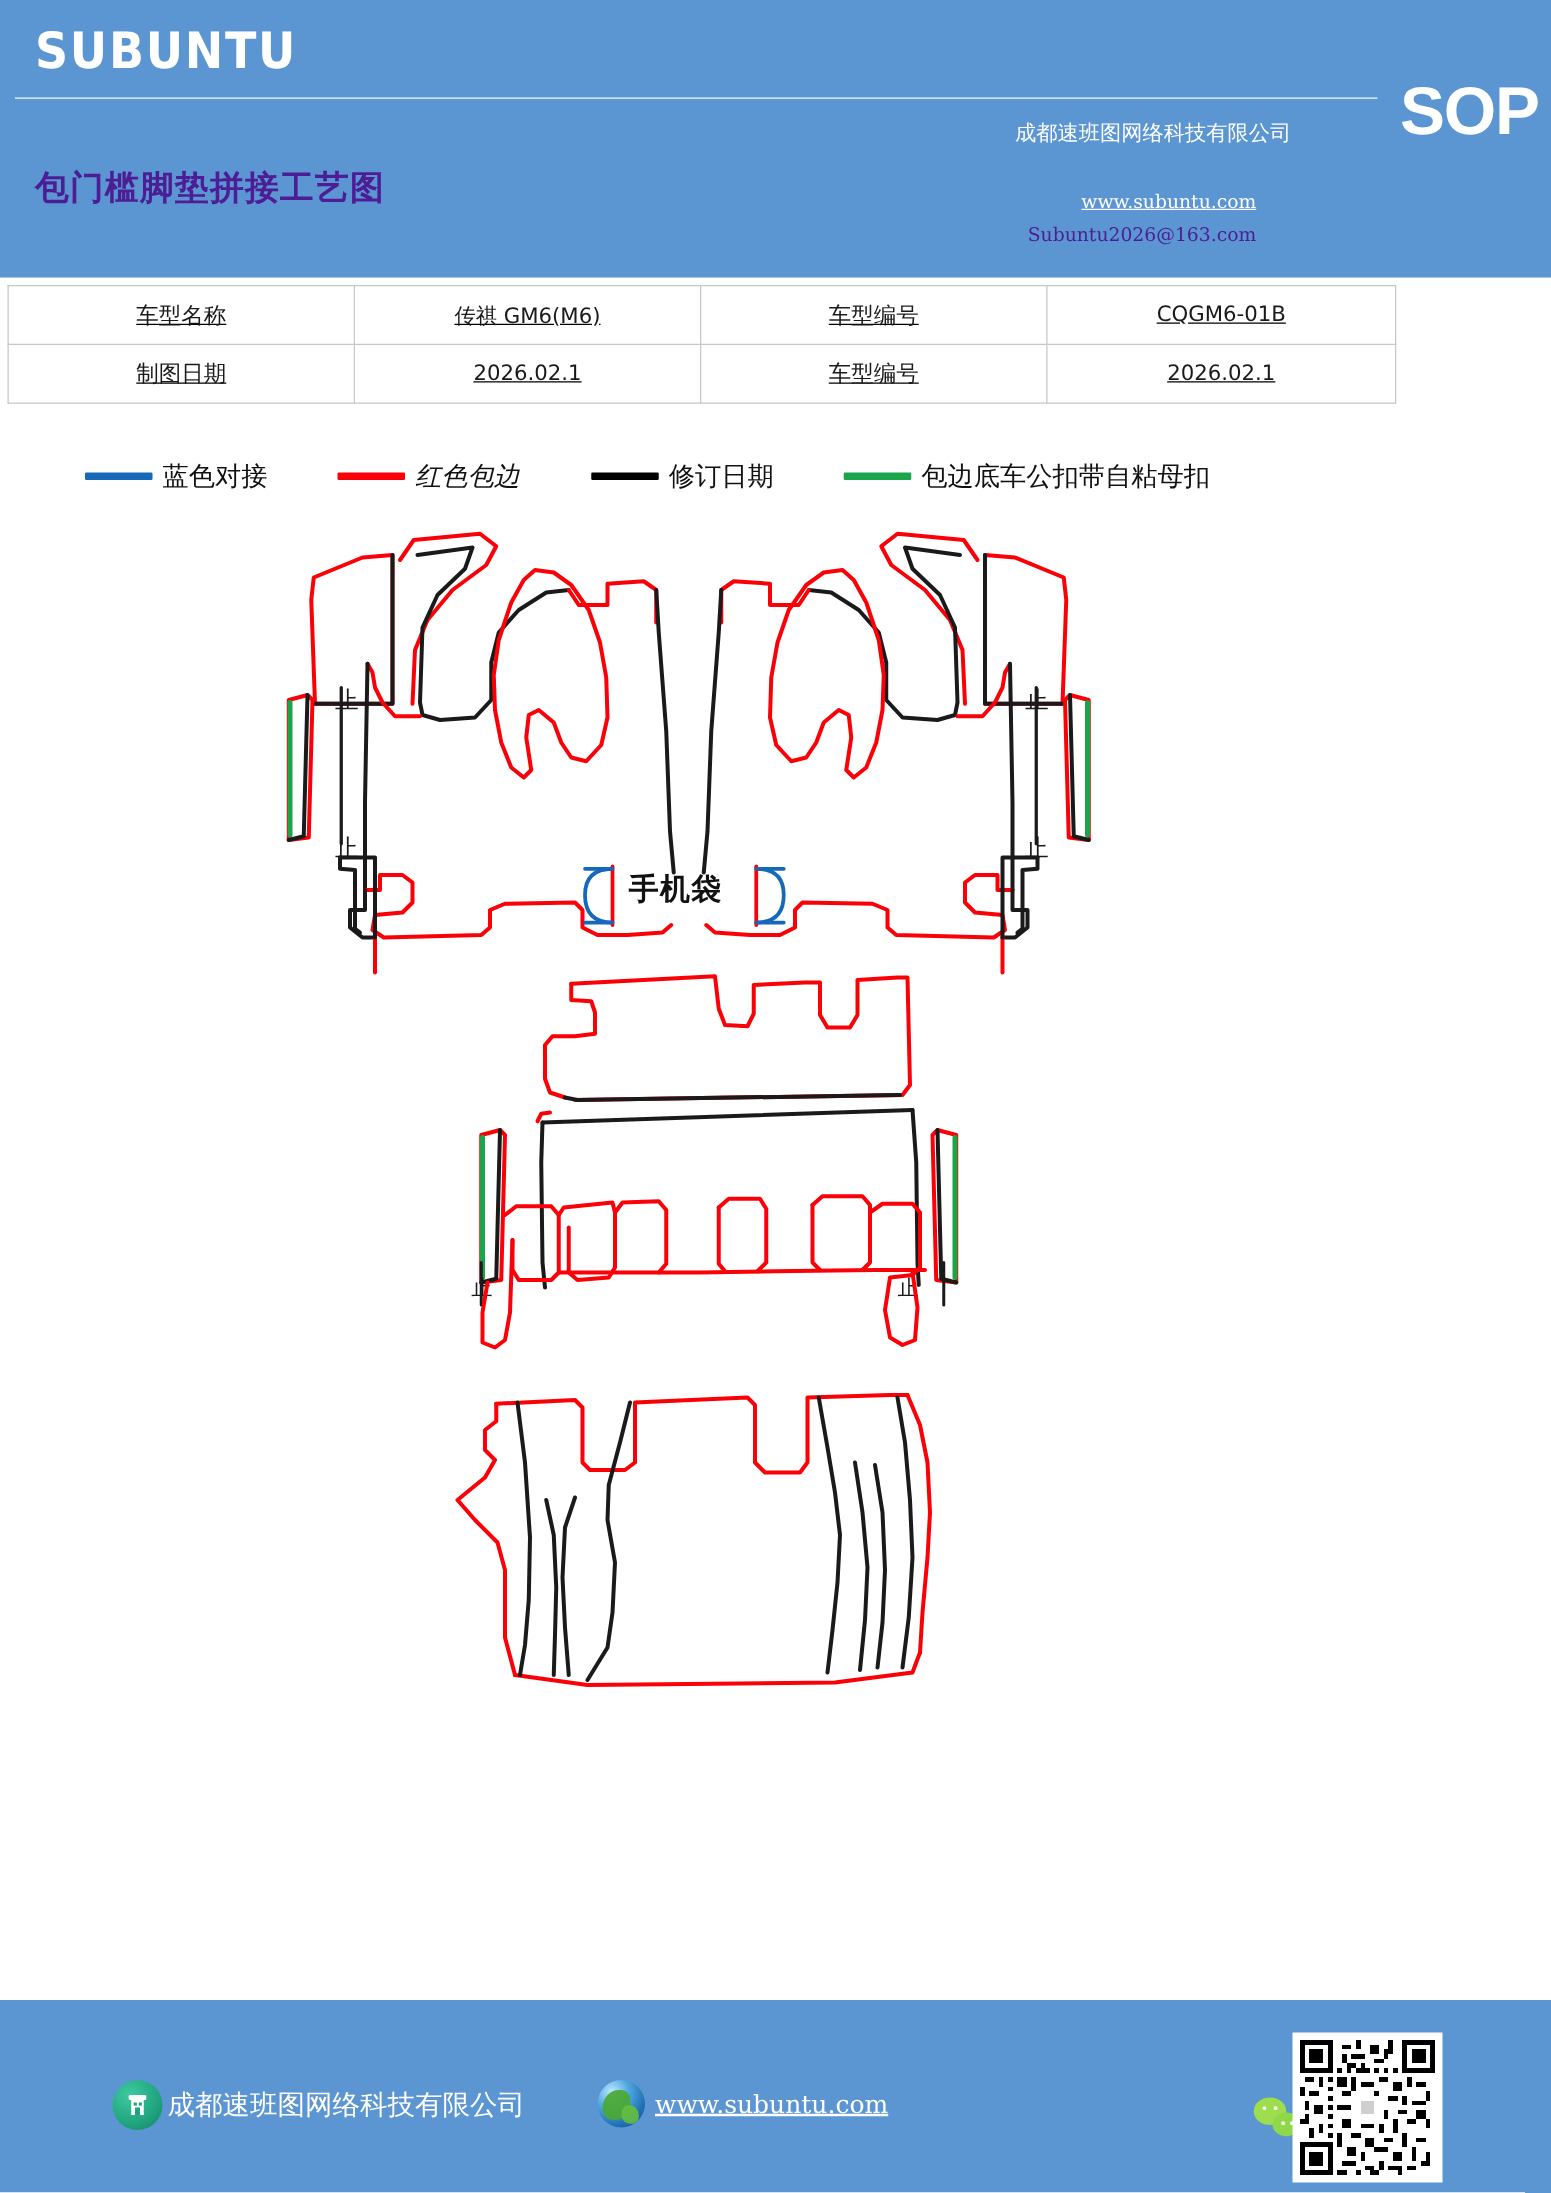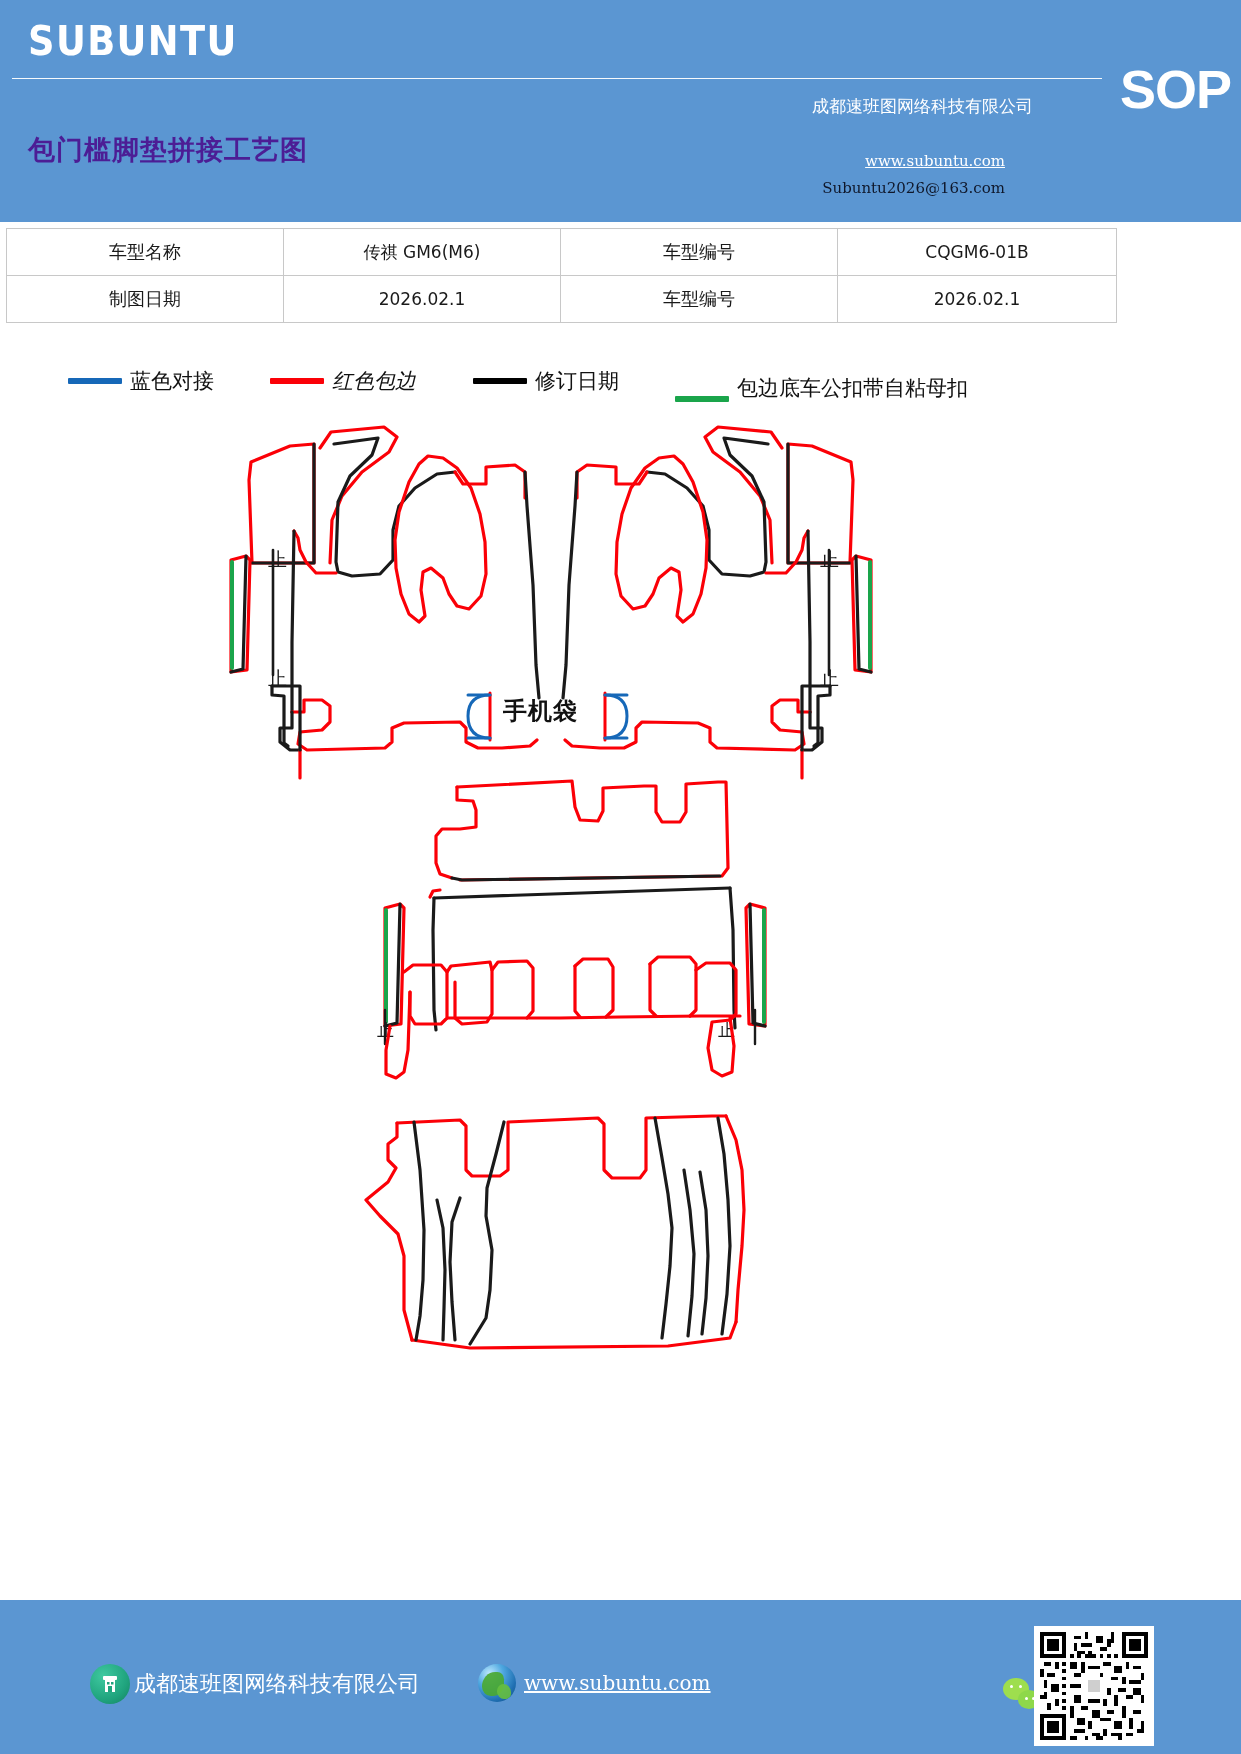--- a/index.html
+++ b/index.html
@@ -65,21 +65,21 @@
     right: 236px; top: 152px;
     color: #ffffff;
     font-size: 15px;
     font-family: "DejaVu Serif", serif;
     text-decoration: underline;
     white-space: nowrap;
   }
   .hdr-mail {
     position: absolute;
     right: 236px; top: 179px;
-    color: #0f172a;
+    color: #4c1d95;
     font-size: 15px;
     font-family: "DejaVu Serif", serif;
     white-space: nowrap;
   }
   .sop-badge {
     position: absolute;
     right: 10px; top: 62px;
     color: #ffffff;
     font-size: 54px;
     font-weight: bold;
@@ -88,20 +88,21 @@
     line-height: 1;
   }
 
   
   .info-table {
     position: absolute;
     left: 6px; top: 228px;
     width: 1106px;
     border-collapse: collapse;
     table-layout: fixed;
+    text-decoration: underline;
   }
   .info-table td {
     border: 1px solid #c8c8c8;
     height: 46px;
     text-align: center;
     vertical-align: middle;
     font-size: 18px;
     color: #1a1a1a;
     font-family: "DejaVu Serif", serif;
     padding: 0;
@@ -137,21 +138,21 @@
     border-radius: 1px;
   }
   .legend-label {
     font-size: 21px;
     color: #111;
     font-family: "DejaVu Serif", serif;
   }
   #lg0 { left: 68px; text-align: center; }
   #lg1 { left: 270px; font-style: italic; }
   #lg2 { left: 473px; }
-  #lg3 { left: 675px; align-items: flex-end; }
+  #lg3 { left: 675px; }
 
   
   .drawing {
     position: absolute;
     left: 0; top: 410px;
     width: 1241px;
     height: 1140px;
   }
   .drawing svg { display: block; }
 

